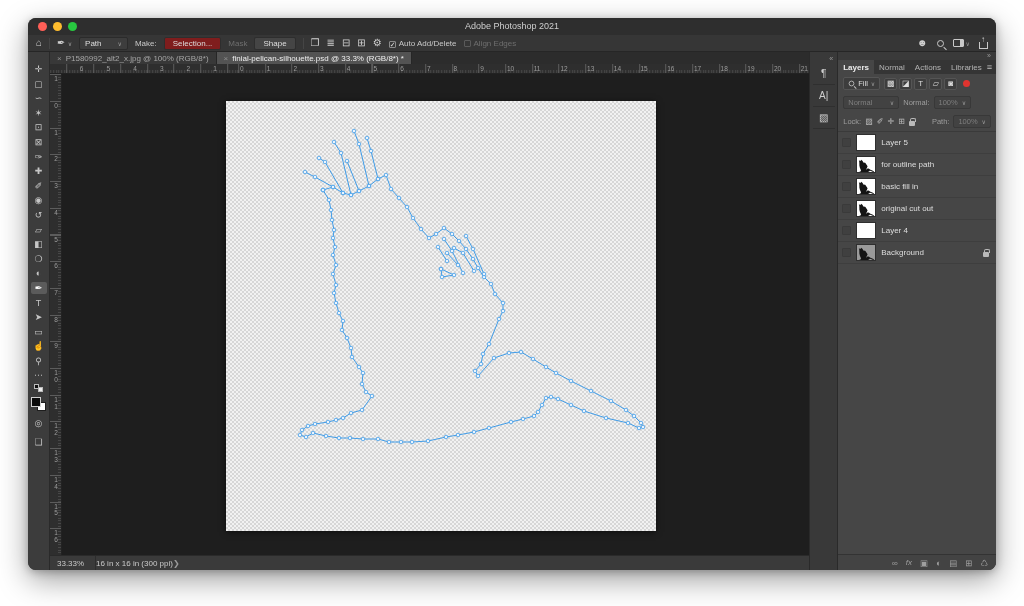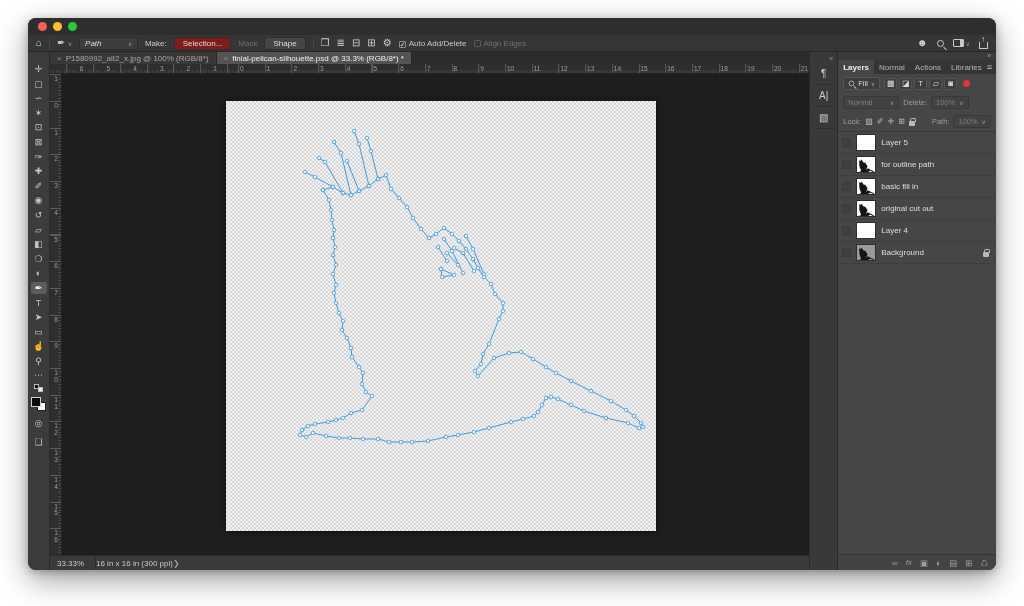--- a/index.html
+++ b/index.html
@@ -9,21 +9,21 @@
   
   #titlebar { height:17px; background:#2e2e2e; position:relative; flex:0 0 17px; }
   .lights { position:absolute; left:10px; top:4px; display:flex; gap:6px; }
   .light { width:9px; height:9px; border-radius:50%; }
   #wintitle { position:absolute; left:0; right:0; top:3px; text-align:center; font-size:9px; color:#cfcfcf; }
   
   #optionsbar { height:17px; background:#363636; border-bottom:1px solid #262626; display:flex; align-items:center; gap:7px; padding:0 8px; font-size:8px; color:#c9c9c9; flex:0 0 17px; }
   .ob-sep { width:1px; height:11px; background:#2a2a2a; border-right:1px solid #454545; }
   .ob-icon { font-size:10px; color:#d0d0d0; line-height:1; }
   .ob-chev { font-size:6px; color:#9a9a9a; }
-  .ob-select { background:#3d3d3d; border:1px solid #2b2b2b; border-radius:2px; padding:1px 5px; display:flex; gap:26px; align-items:center; color:#ddd;font-style:italic; }
+  .ob-select { background:#3d3d3d; border:1px solid #2b2b2b; border-radius:2px; padding:1px 5px; display:flex; gap:16px; align-items:center; color:#ddd; }
   .ob-btn { background:#454545; border:1px solid #2e2e2e; border-radius:2px; padding:1px 8px; color:#ddd; }
   .ob-btn.inset { background:#7f1d1d; }
   .ob-disabled { color:#6e6e6e !important; }
   .cbx { width:7px; height:7px; border:1px solid #8a8a8a; border-radius:1px; display:inline-block; font-size:7px; line-height:6px; color:#ddd; text-align:center; margin-right:3px; vertical-align:-1px;}
   .cbx.off { border-color:#5a5a5a; }
   #ob-right { margin-left:auto; display:flex; align-items:center; gap:9px; }
   .magnifier { width:7px; height:7px; border:1.2px solid #c9c9c9; border-radius:50%; position:relative; }
   .magnifier:after { content:""; position:absolute; width:4px; height:1.2px; background:#c9c9c9; transform:rotate(45deg); left:5px; top:7px; }
   .wsicon { width:11px; height:8px; border:1px solid #c9c9c9; border-radius:1px; position:relative; }
   .wsicon:after { content:""; position:absolute; right:0; top:0; bottom:0; width:3px; background:#c9c9c9; }
@@ -100,20 +100,21 @@
 <body>
 
 <div id="window">
 
   <div id="titlebar">
     <div class="lights">
       <span class="light" id="light-close" style="background: rgb(255, 95, 87);"></span>
       <span class="light" id="light-min" style="background: rgb(254, 188, 46);"></span>
       <span class="light" id="light-max" style="background: rgb(40, 200, 64);"></span>
     </div>
+    <div id="wintitle">Adobe Photoshop 2021</div>
   </div>
 
   <div id="optionsbar">
     <span class="ob-icon">⌂</span>
     <span class="ob-sep"></span>
     <span><span class="ob-icon">✒</span> <span class="ob-chev">∨</span></span>
     <span class="ob-select">
       <span>Path</span>
       <span class="ob-chev">∨</span>
     </span>
@@ -448,21 +449,21 @@
             <span class="ficon">◙</span>
           </span>
         <span class="reddot" id="filtertoggle" style="background: rgb(224, 52, 47);"></span>
       </div>
 
       <div class="prow">
         <span class="graybox" style="min-width:56px;">
             <span>Normal</span>
             <span class="ob-chev" style="margin-left:auto">∨</span>
           </span>
-        <span>Delete:</span>
+        <span>Normal:</span>
         <span class="graybox">
             <span>100%</span>
             <span class="ob-chev">∨</span>
           </span>
       </div>
 
       <div class="prow">
         <span>Lock:</span>
         <span class="lockicons" id="lockicons">
             <span>▨</span>

